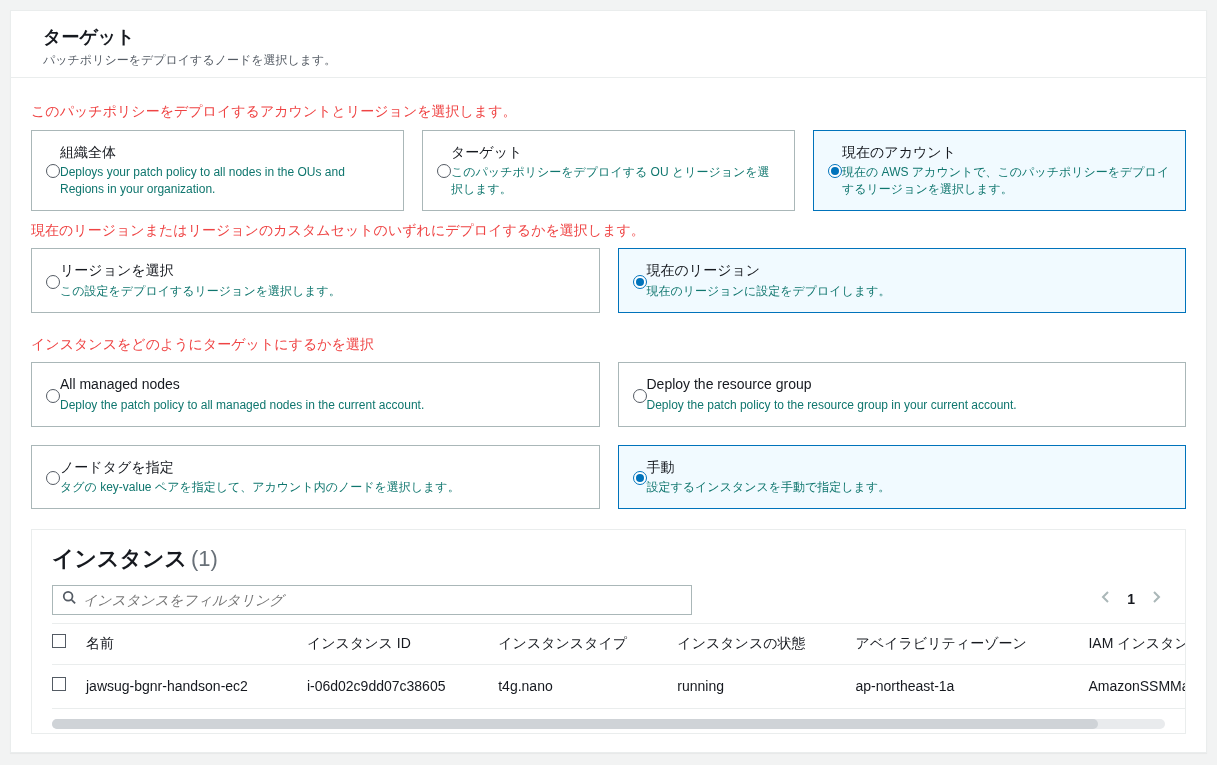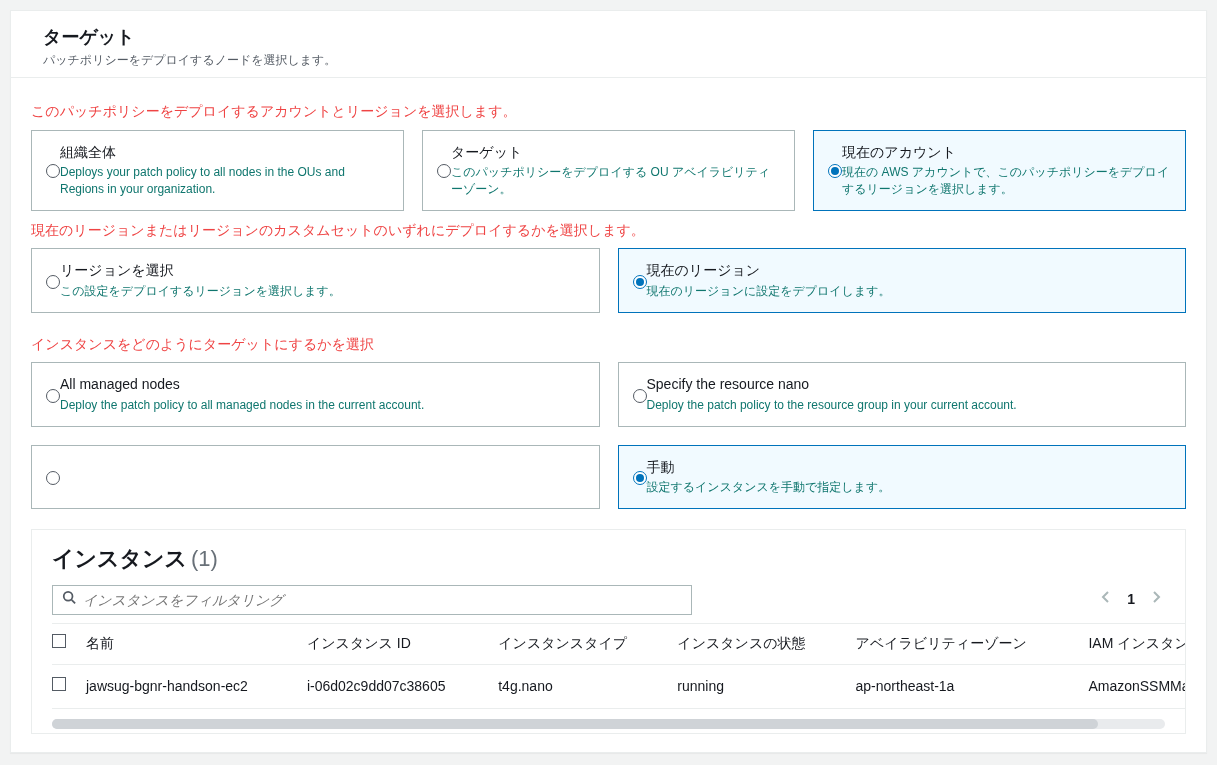--- a/index.html
+++ b/index.html
@@ -210,21 +210,21 @@
         <span class="radio"></span>
         <div class="tile-text">
           <div class="tile-title">組織全体</div>
           <div class="tile-desc">Deploys your patch policy to all nodes in the OUs and Regions in your organization.</div>
         </div>
       </div>
       <div class="tile">
         <span class="radio"></span>
         <div class="tile-text">
           <div class="tile-title">ターゲット</div>
-          <div class="tile-desc">このパッチポリシーをデプロイする OU アベイラビリティーゾーン。</div>
+          <div class="tile-desc">このパッチポリシーをデプロイする OU とリージョンを選択します。</div>
         </div>
       </div>
       <div class="tile selected">
         <span class="radio"></span>
         <div class="tile-text">
           <div class="tile-title">現在のアカウント</div>
           <div class="tile-desc">現在の AWS アカウントで、このパッチポリシーをデプロイするリージョンを選択します。</div>
         </div>
       </div>
     </div>
@@ -252,28 +252,32 @@
       <div class="tile">
         <span class="radio"></span>
         <div class="tile-text">
           <div class="tile-title">All managed nodes</div>
           <div class="tile-desc">Deploy the patch policy to all managed nodes in the current account.</div>
         </div>
       </div>
       <div class="tile">
         <span class="radio"></span>
         <div class="tile-text">
-          <div class="tile-title">Specify the resource nano</div>
+          <div class="tile-title">Deploy the resource group</div>
           <div class="tile-desc">Deploy the patch policy to the resource group in your current account.</div>
         </div>
       </div>
     </div>
     <div class="tile-row two" style="margin-top:18px">
       <div class="tile">
         <span class="radio"></span>
+        <div class="tile-text">
+          <div class="tile-title">ノードタグを指定</div>
+          <div class="tile-desc">タグの key-value ペアを指定して、アカウント内のノードを選択します。</div>
+        </div>
       </div>
       <div class="tile selected">
         <span class="radio"></span>
         <div class="tile-text">
           <div class="tile-title">手動</div>
           <div class="tile-desc">設定するインスタンスを手動で指定します。</div>
         </div>
       </div>
     </div>
 

